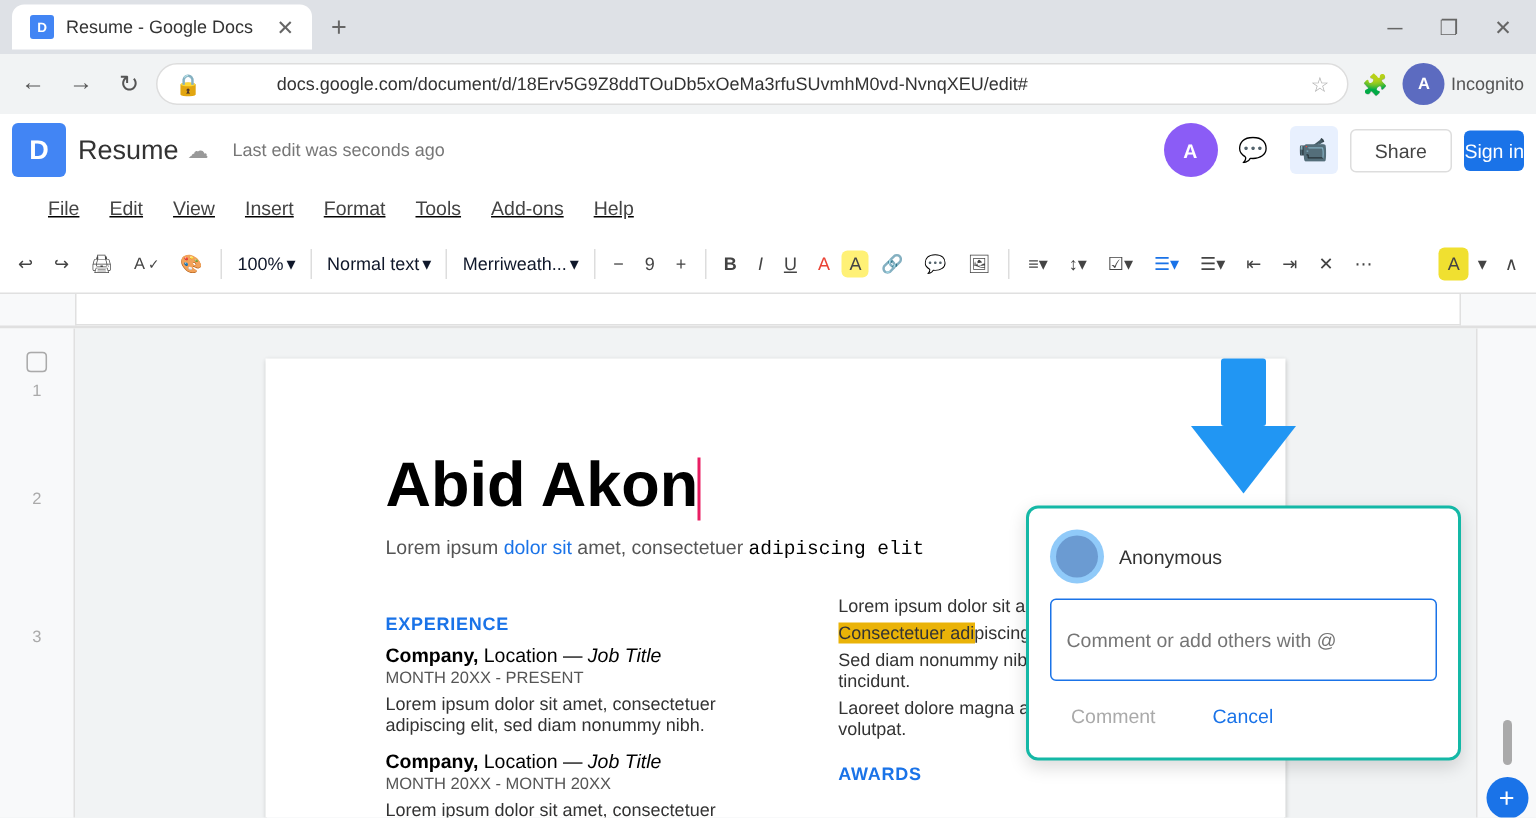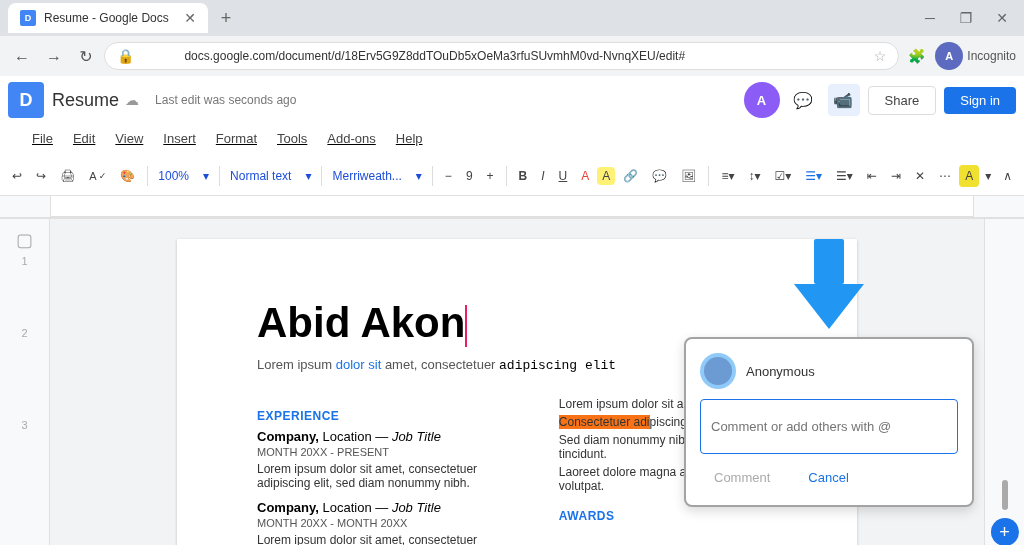--- a/index.html
+++ b/index.html
@@ -28,27 +28,27 @@
     .docs-title-section { display: flex; flex-direction: column; }
     .docs-title { font-size: 18px; color: #333; font-weight: normal; }
     .cloud-icon { color: #999; font-size: 14px; margin-left: 6px; }
     .docs-menu { display: flex; align-items: center; padding: 0 12px; height: 28px; font-size: 13px; color: #444; gap: 4px; }
     .docs-menu span { padding: 4px 8px; cursor: pointer; border-radius: 4px; }
     .last-edit { margin-left: 8px; color: #777; font-size: 12px; }
     .docs-toolbar-right { margin-left: auto; display: flex; align-items: center; gap: 8px; }
     .avatar-toolbar { width: 36px; height: 36px; border-radius: 50%; background: #8b5cf6; display: flex; align-items: center; justify-content: center; color: white; font-size: 13px; font-weight: bold; }
     .icon-btn { width: 32px; height: 32px; border-radius: 4px; display: flex; align-items: center; justify-content: center; color: #555; cursor: pointer; font-size: 16px; }
     .share-btn { padding: 6px 16px; background: #fff; border: 1px solid #ddd; border-radius: 4px; color: #444; cursor: pointer; font-size: 13px; }
-    .signin-btn { padding: 6px 16px; background: #1a73e8; border: none; border-radius: 4px; color: #fff; cursor: pointer; font-size: 13px; }
+    .signin-btn { padding: 6px 0; background: #1a73e8; border: none; border-radius: 4px; color: #fff; cursor: pointer; font-size: 13px; }
 
     
     .docs-toolbar { display: flex; align-items: center; height: 40px; background: #fff; border-bottom: 1px solid #e0e0e0; padding: 0 6px; gap: 2px; font-size: 12px; }
     .toolbar-btn { padding: 4px 6px; border-radius: 4px; cursor: pointer; color: #444; display: flex; align-items: center; gap: 2px; }
     .toolbar-separator { width: 1px; background: #ddd; height: 20px; margin: 0 4px; }
-    .toolbar-select { padding: 2px 4px; border: none; border-radius: 4px; background: transparent; cursor: pointer; font-size: 12px; color: #1d4ed8; display: flex; align-items: center; gap: 14px; }
+    .toolbar-select { padding: 2px 4px; border: none; border-radius: 4px; background: transparent; cursor: pointer; font-size: 12px; color: #0f172a; display: flex; align-items: center; gap: 2px; }
 
     
     .ruler { height: 22px; background: #f8f9fa; border-bottom: 1px solid #e0e0e0; display: flex; align-items: center; padding: 0 50px; }
     .ruler-inner { flex: 1; background: #fff; height: 100%; border: 1px solid #e0e0e0; border-top: none; position: relative; }
 
     
     .docs-main { display: flex; height: calc(545px - 210px); position: relative; }
     .sidebar-left { width: 50px; background: #f8f9fa; border-right: 1px solid #e0e0e0; display: flex; flex-direction: column; align-items: center; padding-top: 10px; }
     .page-icon { color: #aaa; font-size: 18px; }
     .doc-area { flex: 1; overflow: hidden; background: #f1f3f4; position: relative; display: flex; justify-content: center; padding: 20px; }
@@ -63,21 +63,21 @@
     .company-name { font-weight: bold; }
     .job-italic { font-style: italic; }
     .month-text { font-size: 11px; color: #555; margin: 2px 0; }
     .body-text { font-size: 12px; color: #333; margin: 4px 0; }
     .two-col { display: flex; gap: 40px; }
     .col-left { flex: 1.2; }
     .col-right { flex: 1; }
 
     
     .comment-overlay { position: absolute; right: 10px; top: 20px; width: 290px; }
-    .comment-box { background: white; border: 2px solid #a3a3a3; border-radius: 8px; padding: 14px; box-shadow: 0 4px 12px rgba(0,0,0,0.15); }
+    .comment-box { background: white; border: 2px solid #14b8a6; border-radius: 8px; padding: 14px; box-shadow: 0 4px 12px rgba(0,0,0,0.15); }
     .comment-user { display: flex; align-items: center; gap: 10px; margin-bottom: 10px; }
     .comment-avatar { width: 36px; height: 36px; border-radius: 50%; background: #90caf9; display: flex; align-items: center; justify-content: center; }
     .comment-avatar-inner { width: 28px; height: 28px; border-radius: 50%; background: #6b9bd2; }
     .comment-username { font-size: 13px; font-weight: 500; color: #333; }
     .comment-input { width: 100%; border: 1.5px solid #1a73e8; border-radius: 4px; padding: 19px 10px; font-size: 13px; color: #999; outline: none; }
     .comment-actions { display: flex; align-items: center; gap: 10px; margin-top: 10px; }
     .comment-submit-btn { padding: 6px 14px; background: transparent; border: none; color: #aaa; font-size: 13px; cursor: pointer; border-radius: 4px; }
     .comment-cancel-btn { padding: 6px 14px; background: transparent; border: none; color: #1a73e8; font-size: 13px; cursor: pointer; border-radius: 4px; }
 
     .right-sidebar { width: 40px; background: #f8f9fa; border-left: 1px solid #e0e0e0; display: flex; flex-direction: column; align-items: center; justify-content: flex-end; padding-bottom: 8px; }
@@ -245,21 +245,21 @@
             </div>
             <div class="month-text">MONTH 20XX - MONTH 20XX</div>
             <div class="body-text">Lorem ipsum dolor sit amet, consectetuer adipiscing elit, sed diam nonummy nibh.</div>
           </div>
 
         </div>
 
         <div class="col-right">
           <div class="body-text">Lorem ipsum dolor sit amet.</div>
           <div class="body-text">
-            <span style="background:#f97316;">Consectetuer adi</span><span>piscing elit.</span>
+            <span style="background:#eab308;">Consectetuer adi</span><span>piscing elit.</span>
           </div>
           <div class="body-text">Sed diam nonummy nibh euismod tincidunt.</div>
           <div class="body-text">Laoreet dolore magna aliquam erat volutpat.</div>
 
           <div class="section-title" style="margin-top:16px;">AWARDS</div>
 
         </div>
       </div>
     </div>
 

